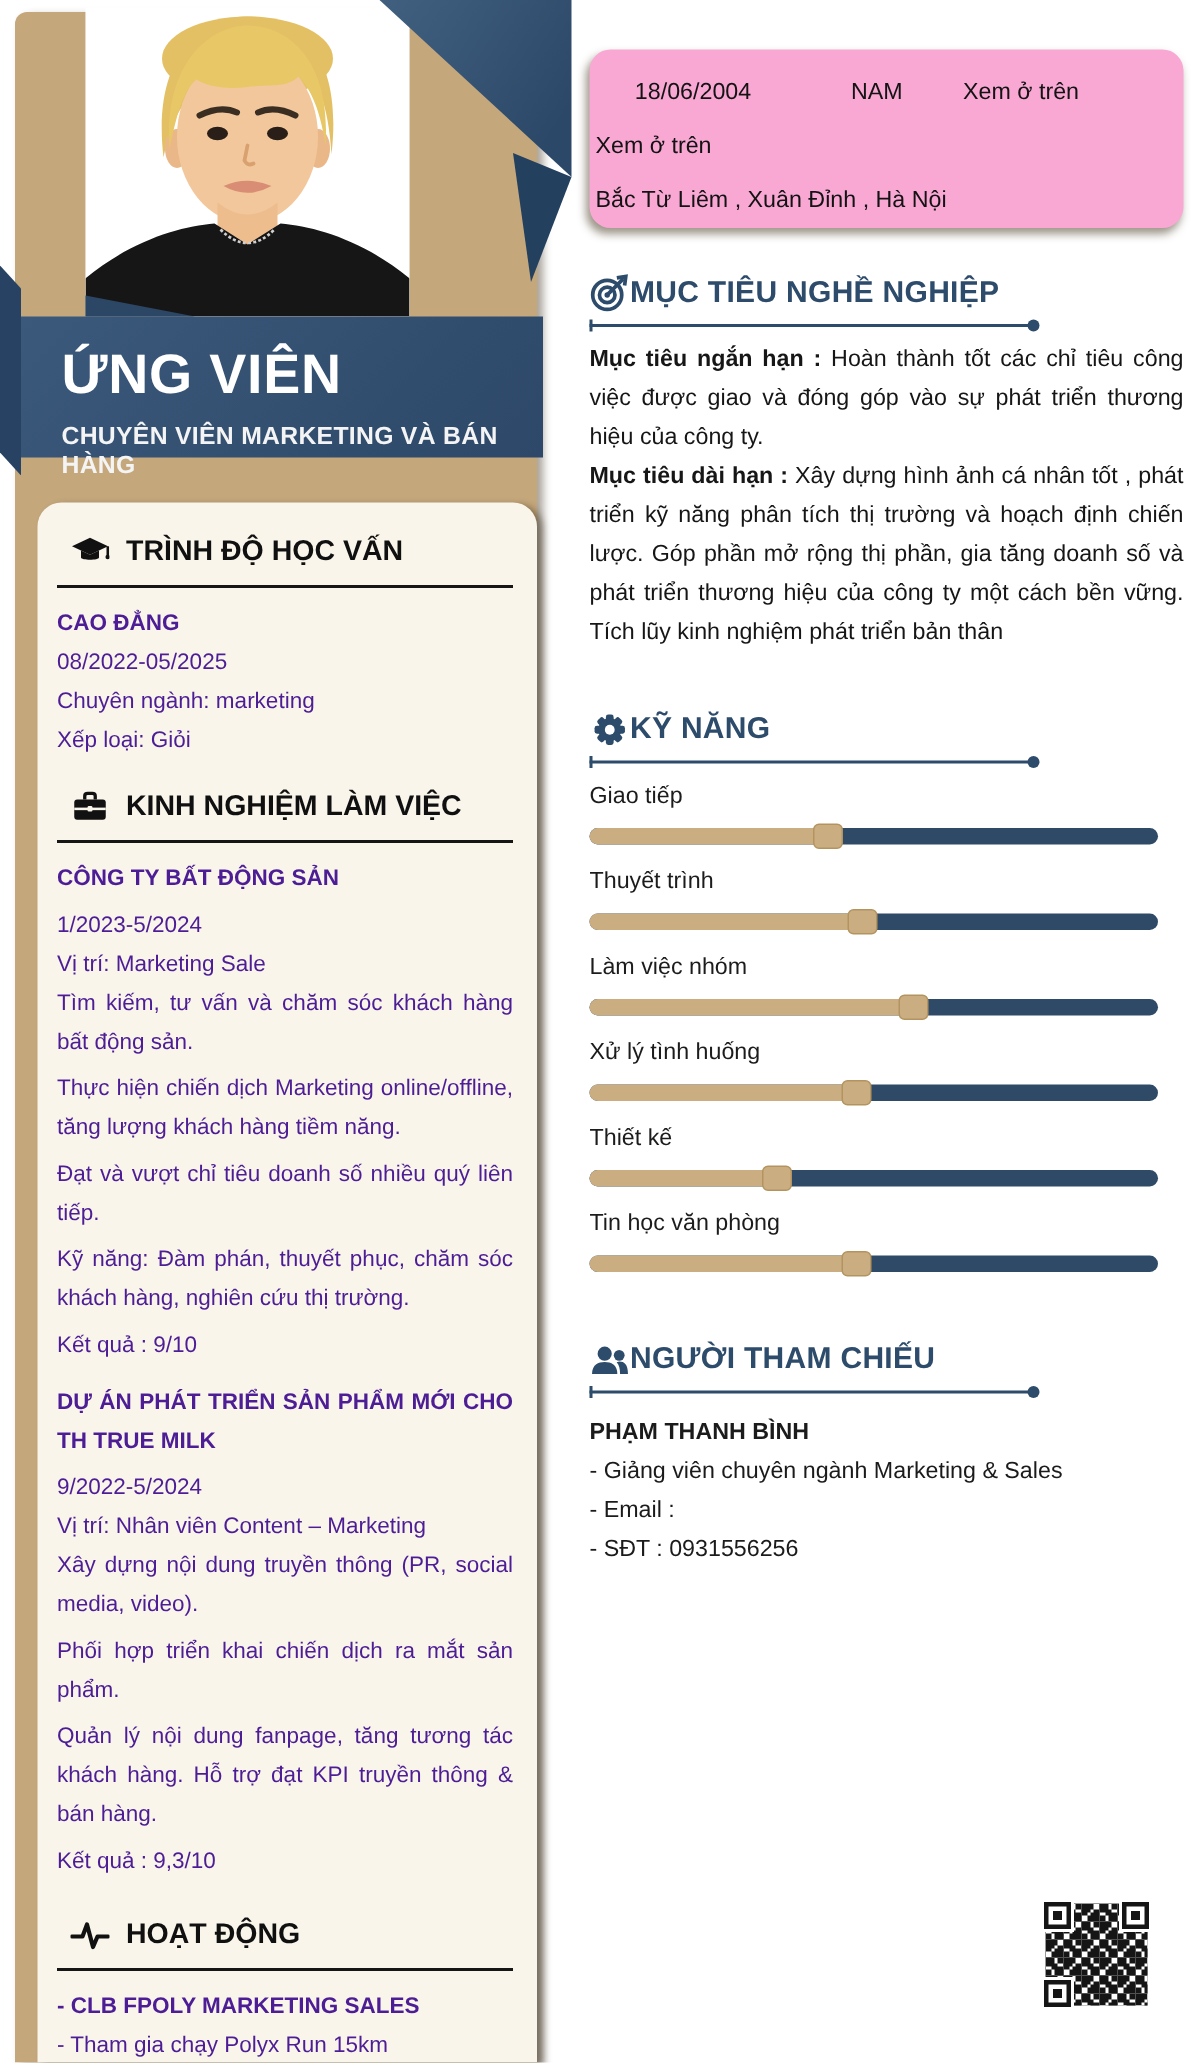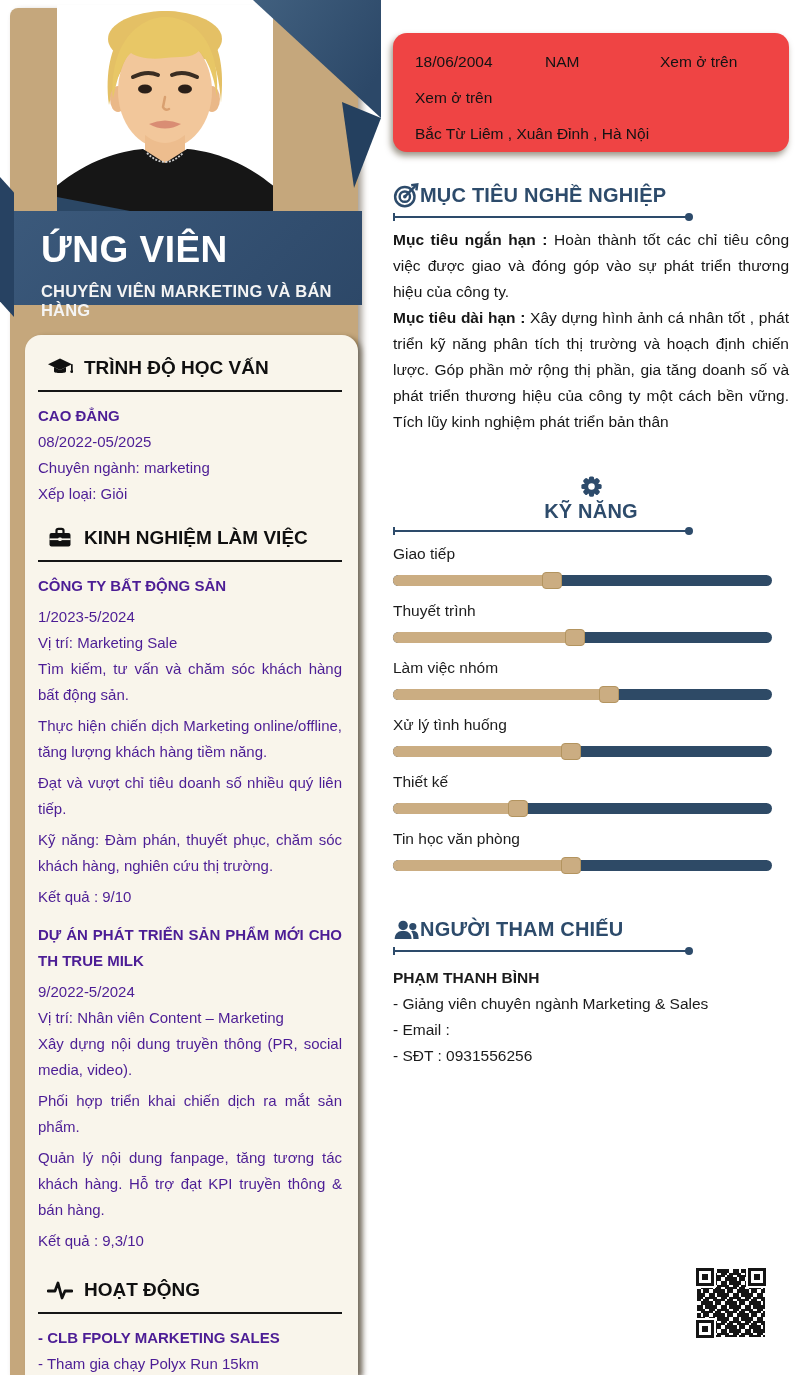--- a/index.html
+++ b/index.html
@@ -49,24 +49,24 @@
   .lh svg{flex:0 0 auto;}
   .ltxt{font-size:15px;line-height:26px;color:#4c1d95;}
   .ltxt p{margin:0 0 5px 0;text-align:justify;}
   .ltxt .line{margin:0;}
   .bold{font-weight:bold;}
   .sec-gap{height:16px;}
   .jtitle{font-weight:bold;text-align:justify;margin:0;}
   
   .right-col{position:absolute;left:393px;top:0;width:396px;}
   .info-box{
-    margin-top:33px;height:119px;background:#ef4444;border-radius:14px;
+    margin-top:33px;height:119px;background:#f9a8d4;border-radius:14px;
     box-shadow:-2px 4px 6px rgba(60,45,20,.5);
-    box-sizing:border-box;padding:11px 0 0 22px;
-    font-size:15.5px;color:#131313;
+    box-sizing:border-box;padding:11px 0 0 4px;
+    font-size:15.5px;color:#131313;text-align:center;
   }
   .info-row{display:flex;align-items:center;height:36px;}
   .info-cell-1{width:130px;}
   .info-cell-2{width:115px;}
   .rh{display:flex;align-items:center;font-size:20px;font-weight:bold;color:#2d4b6b;letter-spacing:.2px;}
   .rh-line{position:relative;width:296px;height:0;border-top:2px solid #2d4b6b;margin-top:7px;}
   .rh-line::before{content:"";position:absolute;left:0;top:-5px;width:2px;height:8px;background:#2d4b6b;}
   .rh-line::after{content:"";position:absolute;right:-4px;top:-5px;width:8px;height:8px;border-radius:50%;background:#2d4b6b;}
   .para{font-size:15.5px;line-height:26px;color:#161616;text-align:justify;margin:9px 0 0 0;}
   .lead{font-weight:bold;}
@@ -236,21 +236,21 @@
   <div class="rh-line"></div>
   <p class="para">
     <span class="lead">Mục tiêu ngắn hạn :</span>
     <span>Hoàn thành tốt các chỉ tiêu công việc được giao và đóng góp vào sự phát triển thương hiệu của công ty.</span>
   </p>
   <p class="para" style="margin-top:0;">
     <span class="lead">Mục tiêu dài hạn :</span>
     <span>Xây dựng hình ảnh cá nhân tốt , phát triển kỹ năng phân tích thị trường và hoạch định chiến lược. Góp phần mở rộng thị phần, gia tăng doanh số và phát triển thương hiệu của công ty một cách bền vững. Tích lũy kinh nghiệm phát triển bản thân</span>
   </p>
 
-  <div class="rh" style="margin-top:38px;flex-direction:column;">
+  <div class="rh" style="margin-top:38px;">
     <svg width="27" height="27" viewBox="0 0 24 24">
       <g fill="#2d4b6b">
         <rect x="3" y="9.7" width="18" height="4.6" rx="1.4"></rect>
         <rect x="3" y="9.7" width="18" height="4.6" rx="1.4" transform="rotate(45 12 12)"></rect>
         <rect x="3" y="9.7" width="18" height="4.6" rx="1.4" transform="rotate(90 12 12)"></rect>
         <rect x="3" y="9.7" width="18" height="4.6" rx="1.4" transform="rotate(135 12 12)"></rect>
         <circle cx="12" cy="12" r="6.8"></circle>
       </g>
       <circle cx="12" cy="12" r="2.9" fill="#ffffff"></circle>
     </svg>

